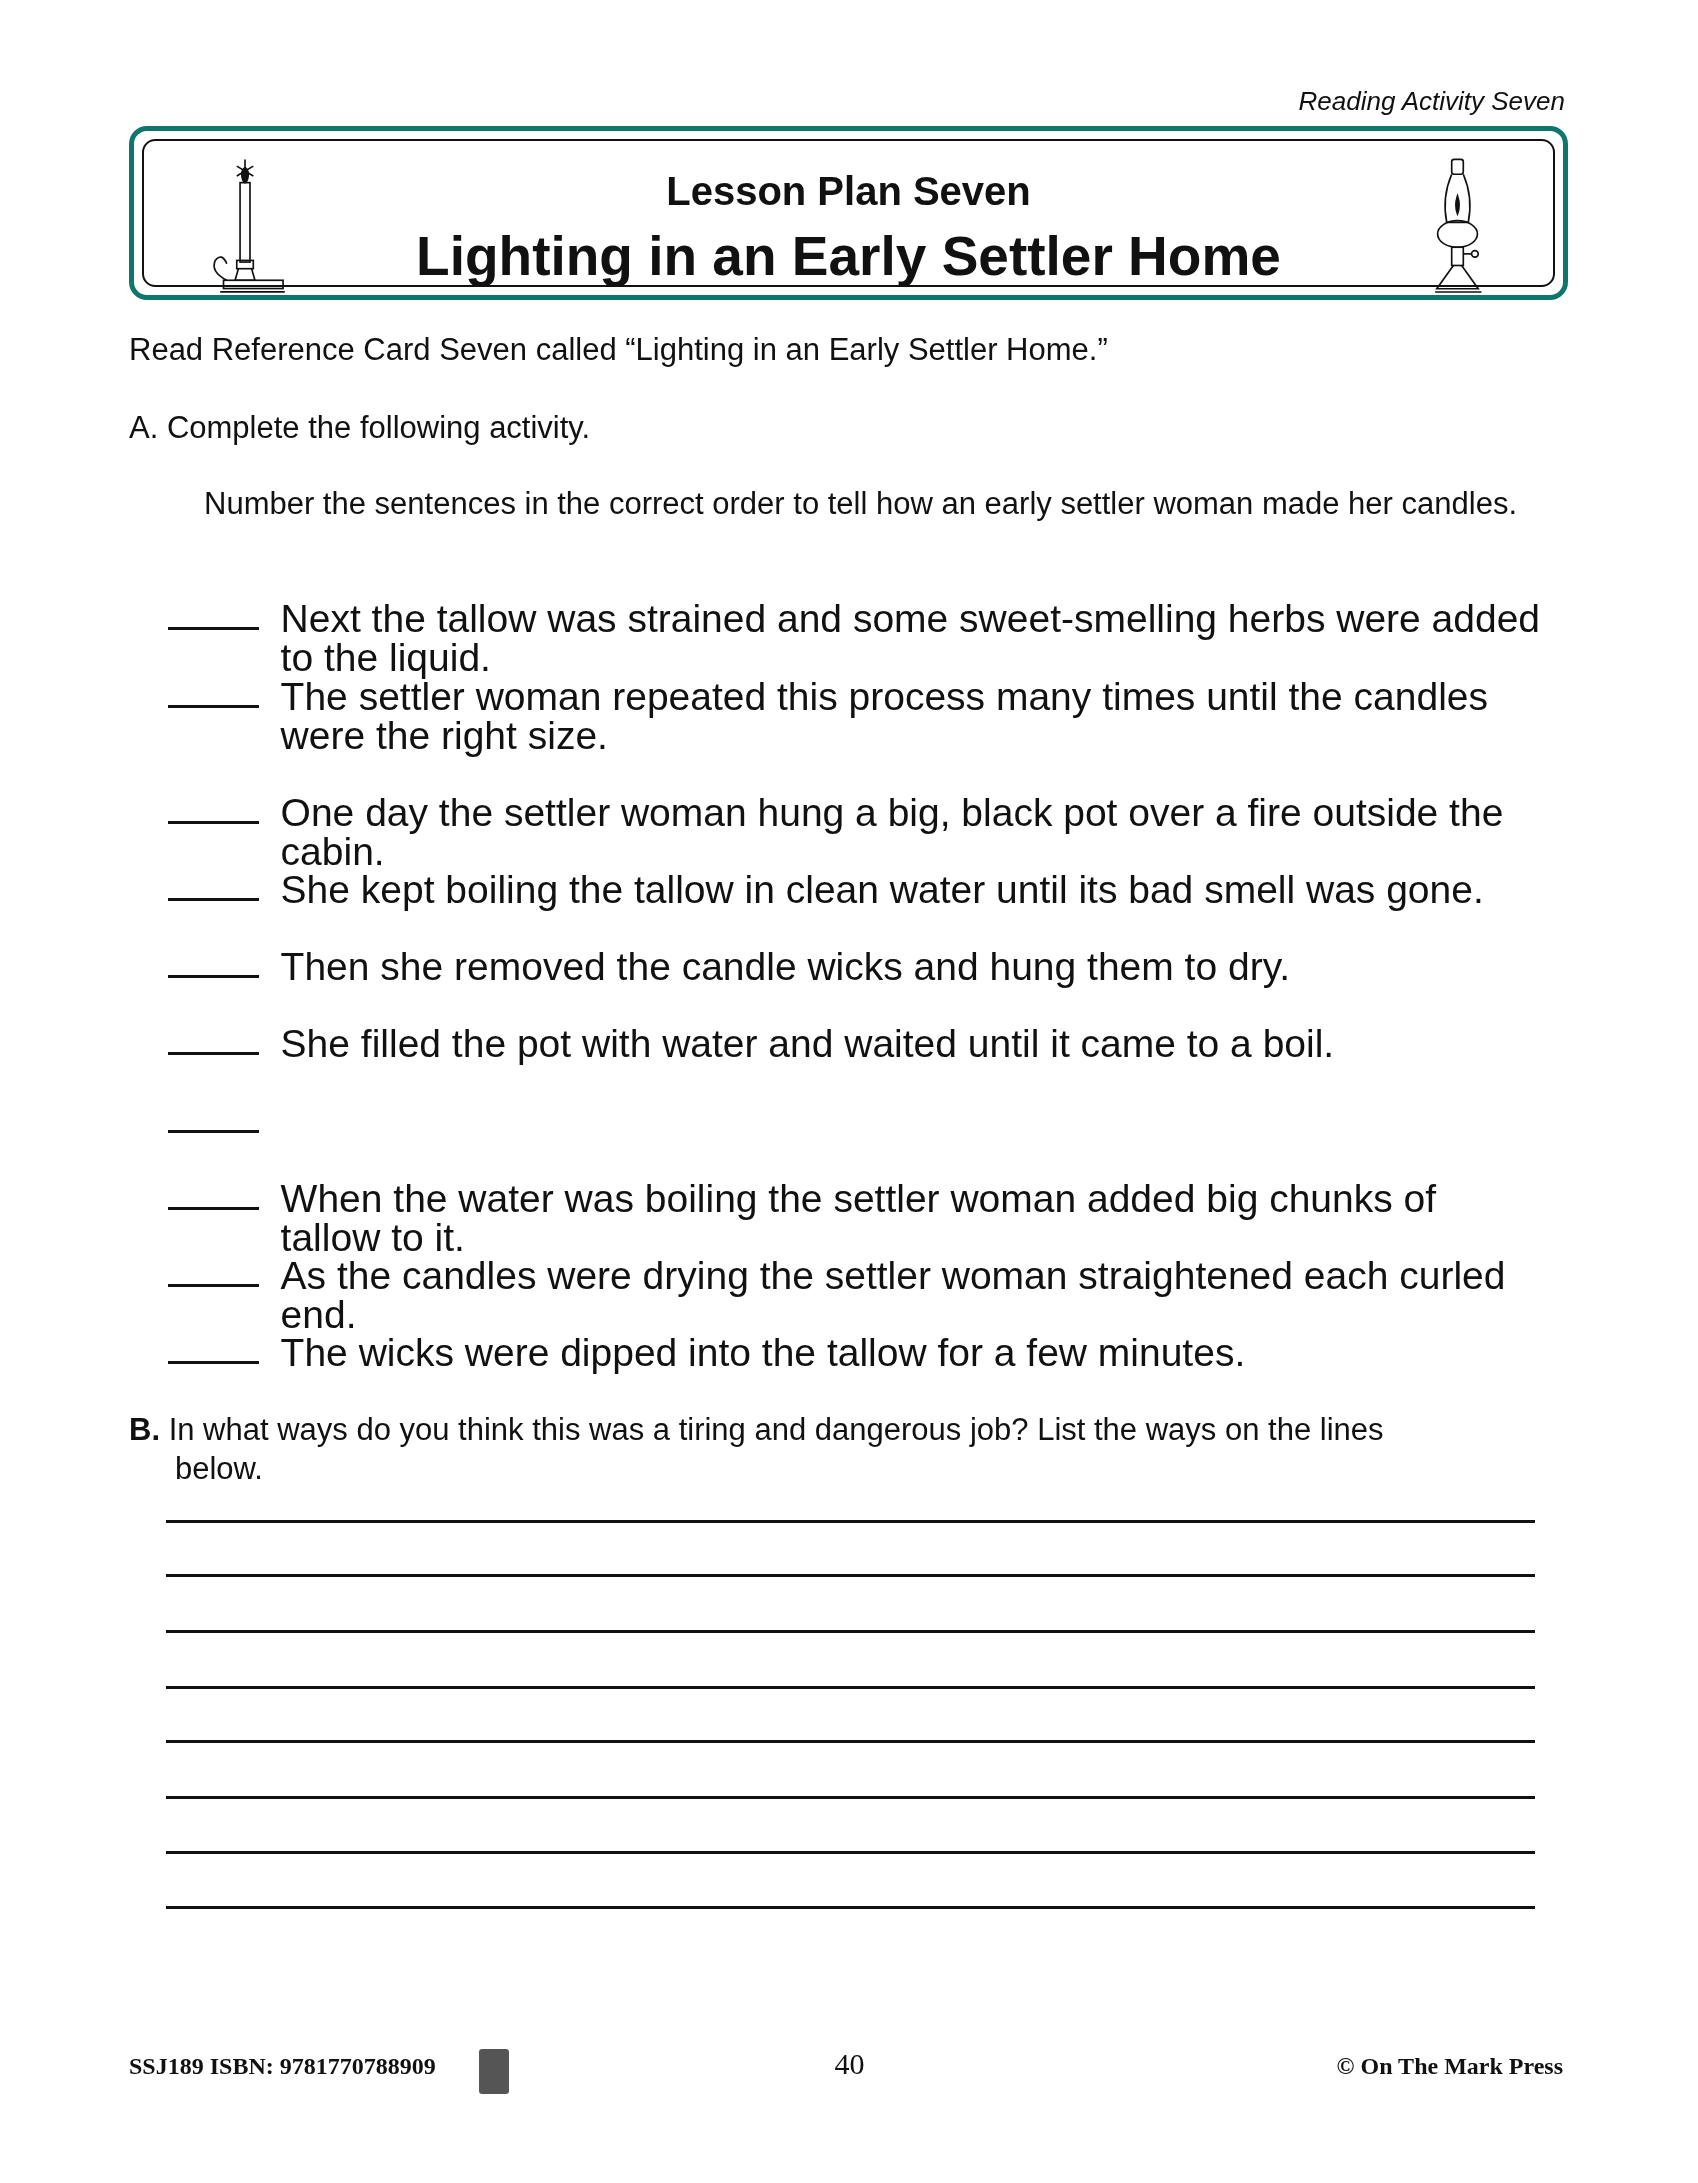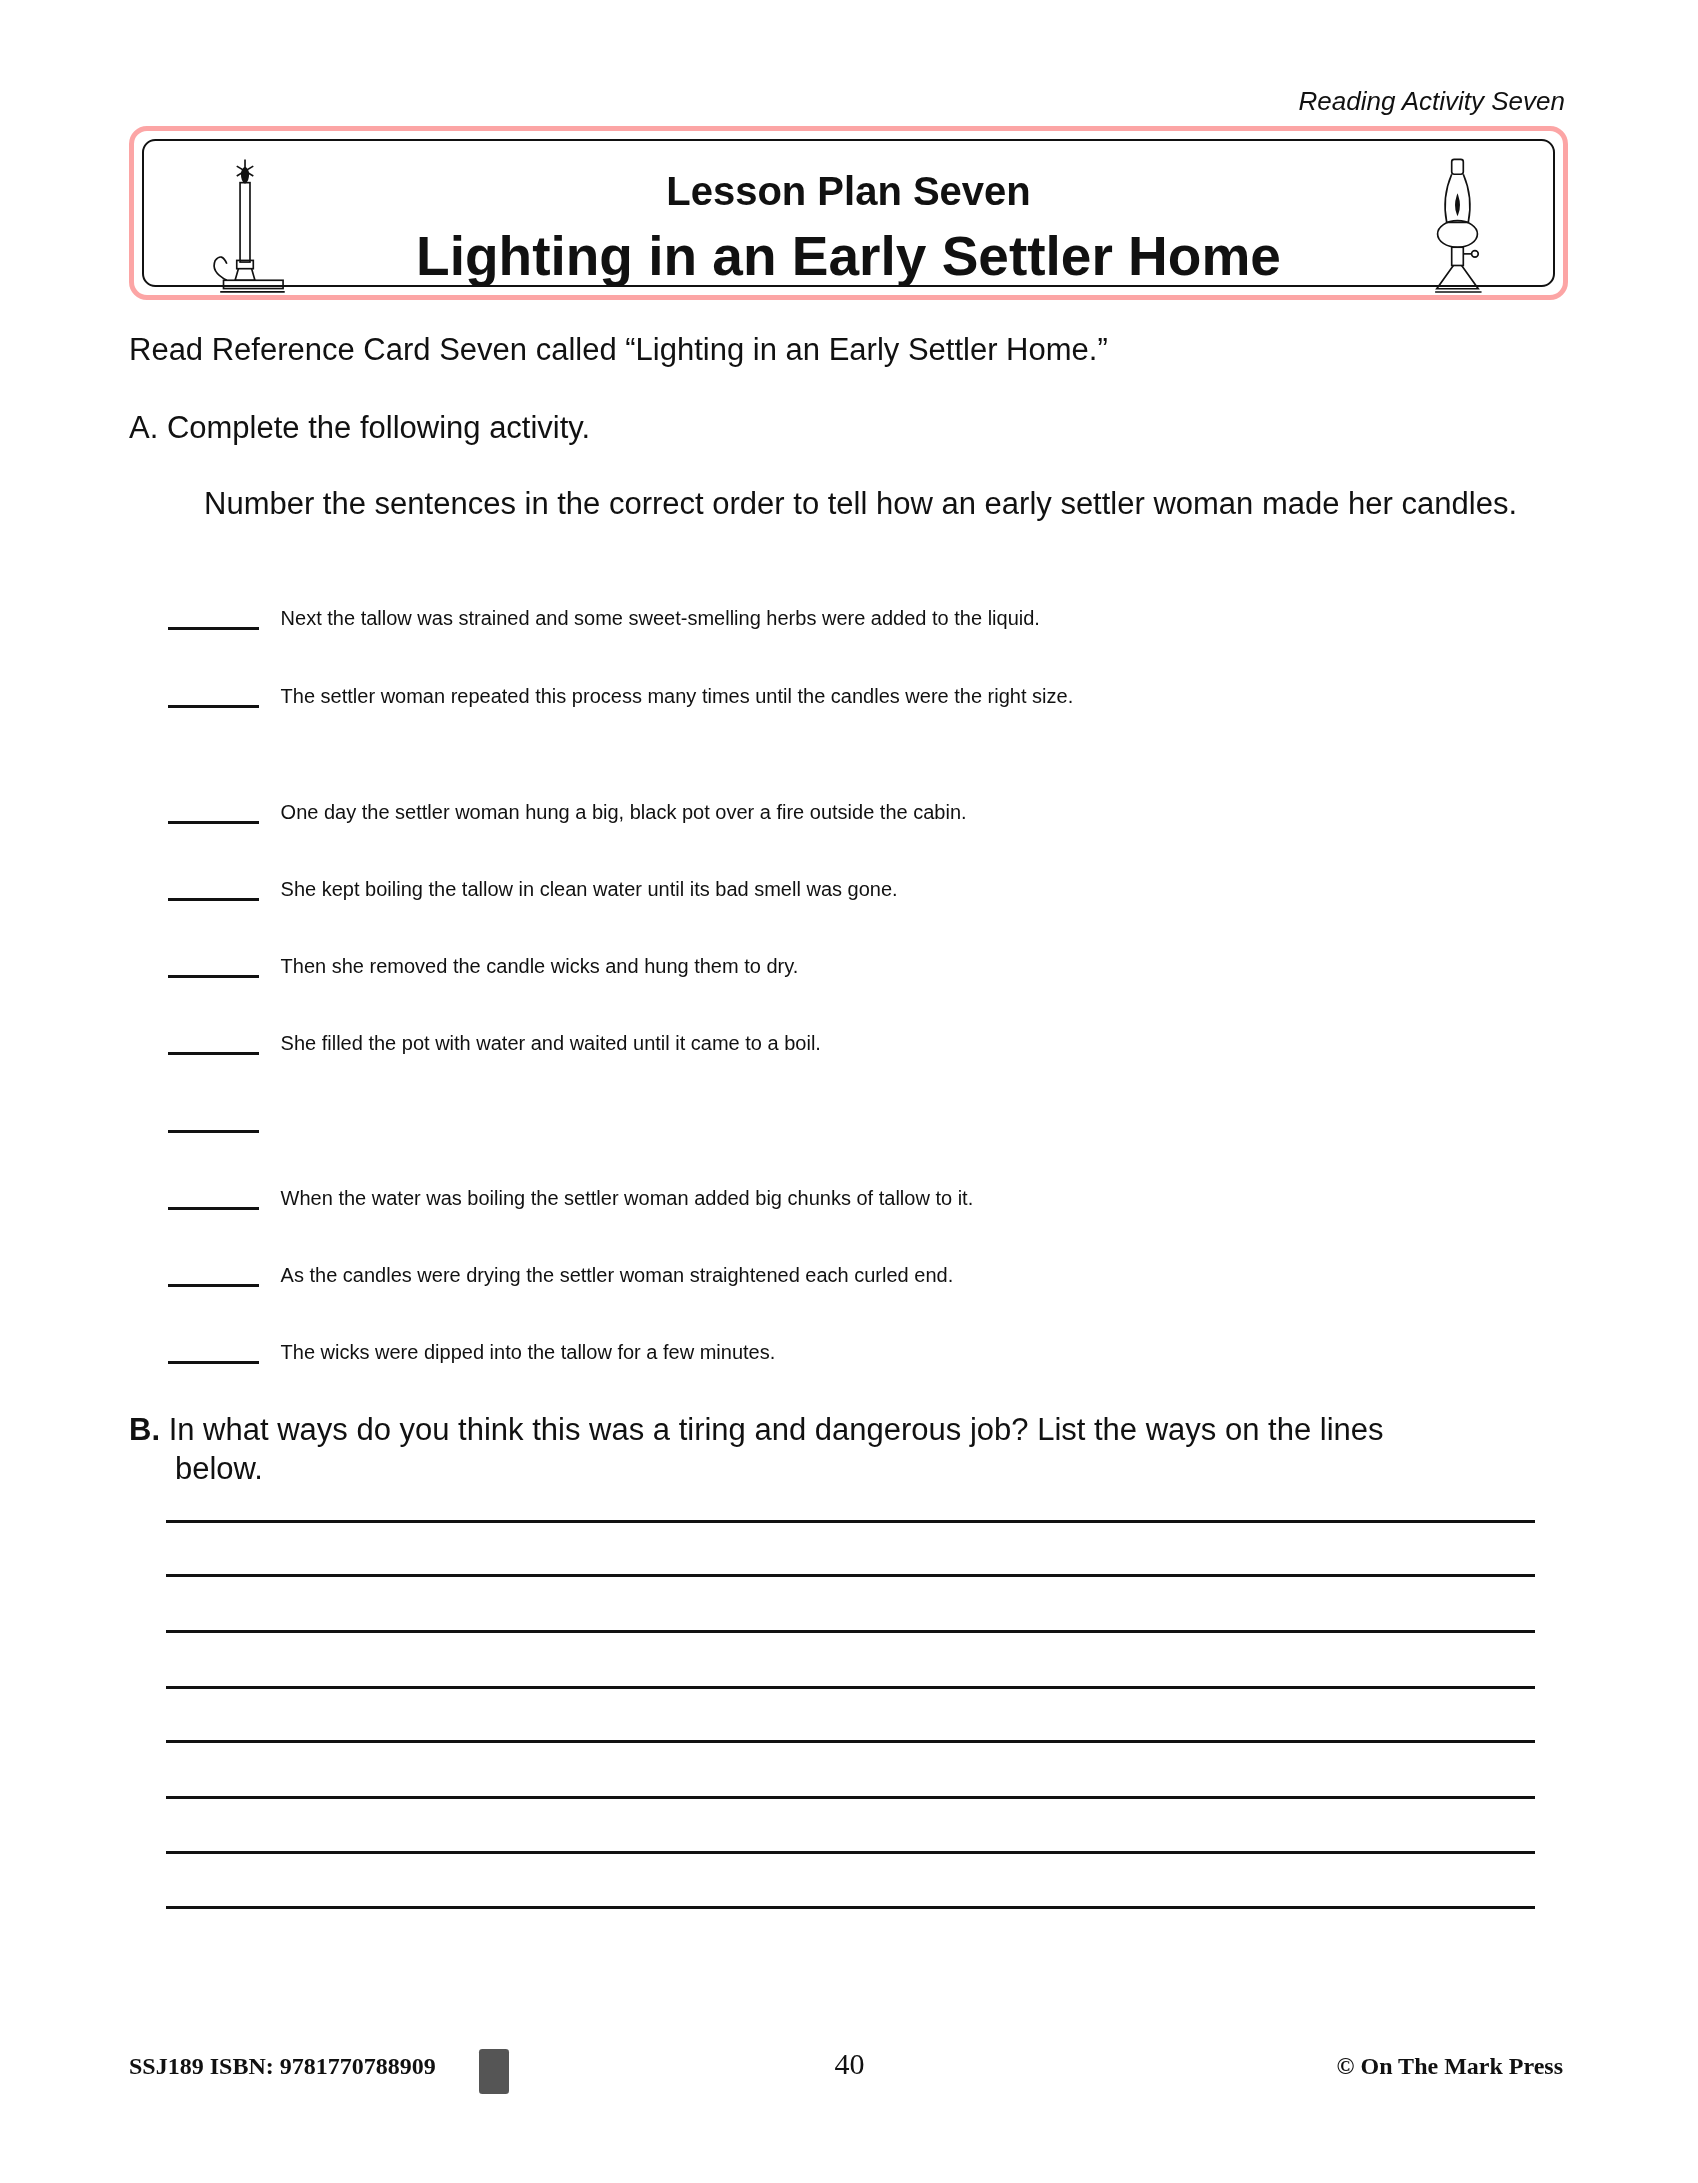--- a/index.html
+++ b/index.html
@@ -1,31 +1,31 @@
 <!DOCTYPE html>
 <html style="font-size:13.3px"><head>
 <meta charset="utf-8">
 <style>
   html, body { margin:0; padding:0; background:#fff; }
   body { width:1699px; height:2183px; position:relative; overflow:hidden;
          font-family:"Liberation Sans", sans-serif; color:#111; }
   .running-head { position:absolute; right:134px; top:86px; font-size:26px; font-style:italic; }
   .title-box { position:absolute; left:129px; top:126px; width:1439px; height:174px;
-               border:5px solid #fca5a5; border-radius:18px; box-sizing:border-box; }
+               border:5px solid #0f766e; border-radius:18px; box-sizing:border-box; }
   .title-inner { position:absolute; left:8.3px; top:8.3px; right:8.3px; bottom:8.3px;
                  border:2.5px solid #111; border-radius:13.3px; }
   .lesson { position:absolute; left:0; right:0; top:28px; text-align:center; font-size:40px; font-weight:bold; }
   .main-title { position:absolute; left:0; right:0; top:83px; text-align:center; font-size:55px; font-weight:bold; }
   .candle { position:absolute; left:58px; top:15px; width:91px; height:141px; }
   .lamp { position:absolute; right:58px; top:15px; width:75px; height:141px; }
   .para { position:absolute; font-size:31px; line-height:39px; }
   .intro { left:129px; top:330px; }
   .secA { left:129px; top:408px; }
   .instr { left:168px; top:484px; width:1327px;margin-left:36px; }
-  .item { position:absolute; left:168px; width:1377px; font-size:20px; line-height:39px; display:flex; }
+  .item { position:absolute; left:168px; width:1377px; font-size:39px; line-height:39px; display:flex; }
   .blank { display:inline-block; width:91px; height:28px; border-bottom:3.3px solid #111; margin-right:21.6px; flex:none; }
   .secB { left:129px; top:1410px; width:1410px; }
   .secB .indent { display:block; padding-left:46px; }
   .wline { position:absolute; left:166px; width:1369px; height:3.3px; background:#111; }
   .footer { position:absolute; top:2053px; font-family:"Liberation Serif", serif; font-size:24px; font-weight:bold; }
   .pagenum { position:absolute; top:2047px; left:0; right:0; text-align:center; font-family:"Liberation Serif", serif; font-size:30px; }
   .book-icon { position:absolute; left:479px; top:2049px; width:30px; height:45px; background:#555; border-radius:3.3px; }
 </style>
 </head>
 <body>

